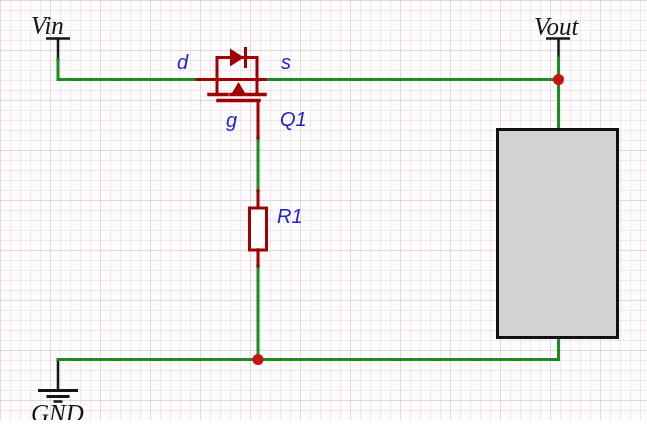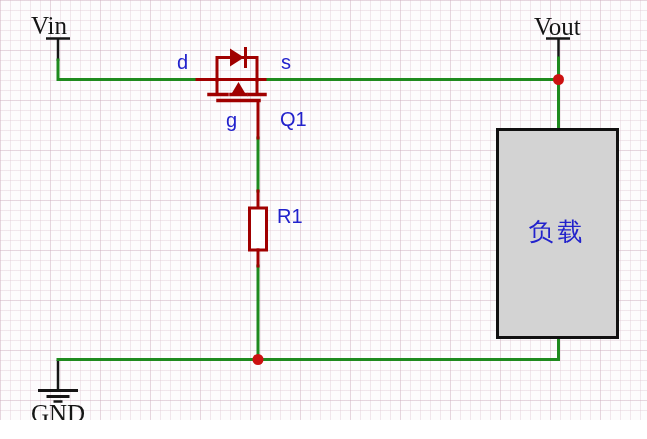--- a/index.html
+++ b/index.html
@@ -17,20 +17,21 @@
     width:647px;height:420px;
     overflow:hidden;
     background-color:#fdfcfd;
     background-image:
       linear-gradient(to right, rgba(205,175,190,.30) 1px, transparent 1px),
       linear-gradient(to bottom, rgba(205,175,190,.30) 1px, transparent 1px),
       linear-gradient(to right, rgba(225,205,215,.45) 1px, transparent 1px),
       linear-gradient(to bottom, rgba(225,205,215,.45) 1px, transparent 1px);
     background-size:50px 50px,50px 50px,10px 10px,10px 10px;
     font-family:"Liberation Sans",sans-serif;
+    font-style:italic;
   }
   svg.schem{position:absolute;left:0;top:0;}
   .term-label{
     position:absolute;
     font-family:"Liberation Serif","DejaVu Serif",serif;
     font-size:25px;color:var(--terminal);
     line-height:1;white-space:nowrap;
   }
   .sig-label{
     position:absolute;
@@ -115,14 +116,13 @@
   <div class="term-label" style="left:31px;top:13px">Vin</div>
   <div class="term-label" style="left:534px;top:14px">Vout</div>
   <div class="term-label" style="left:31px;top:401px">GND</div>
 
   <div class="sig-label" style="left:177px;top:52px">d</div>
   <div class="sig-label" style="left:281px;top:52px">s</div>
   <div class="sig-label" style="left:226px;top:110px">g</div>
   <div class="sig-label" style="left:280px;top:109px">Q1</div>
   <div class="sig-label" style="left:277px;top:206px">R1</div>
 
-  <div class="load-label">负载</div>
 </div>
 
 </body></html>

